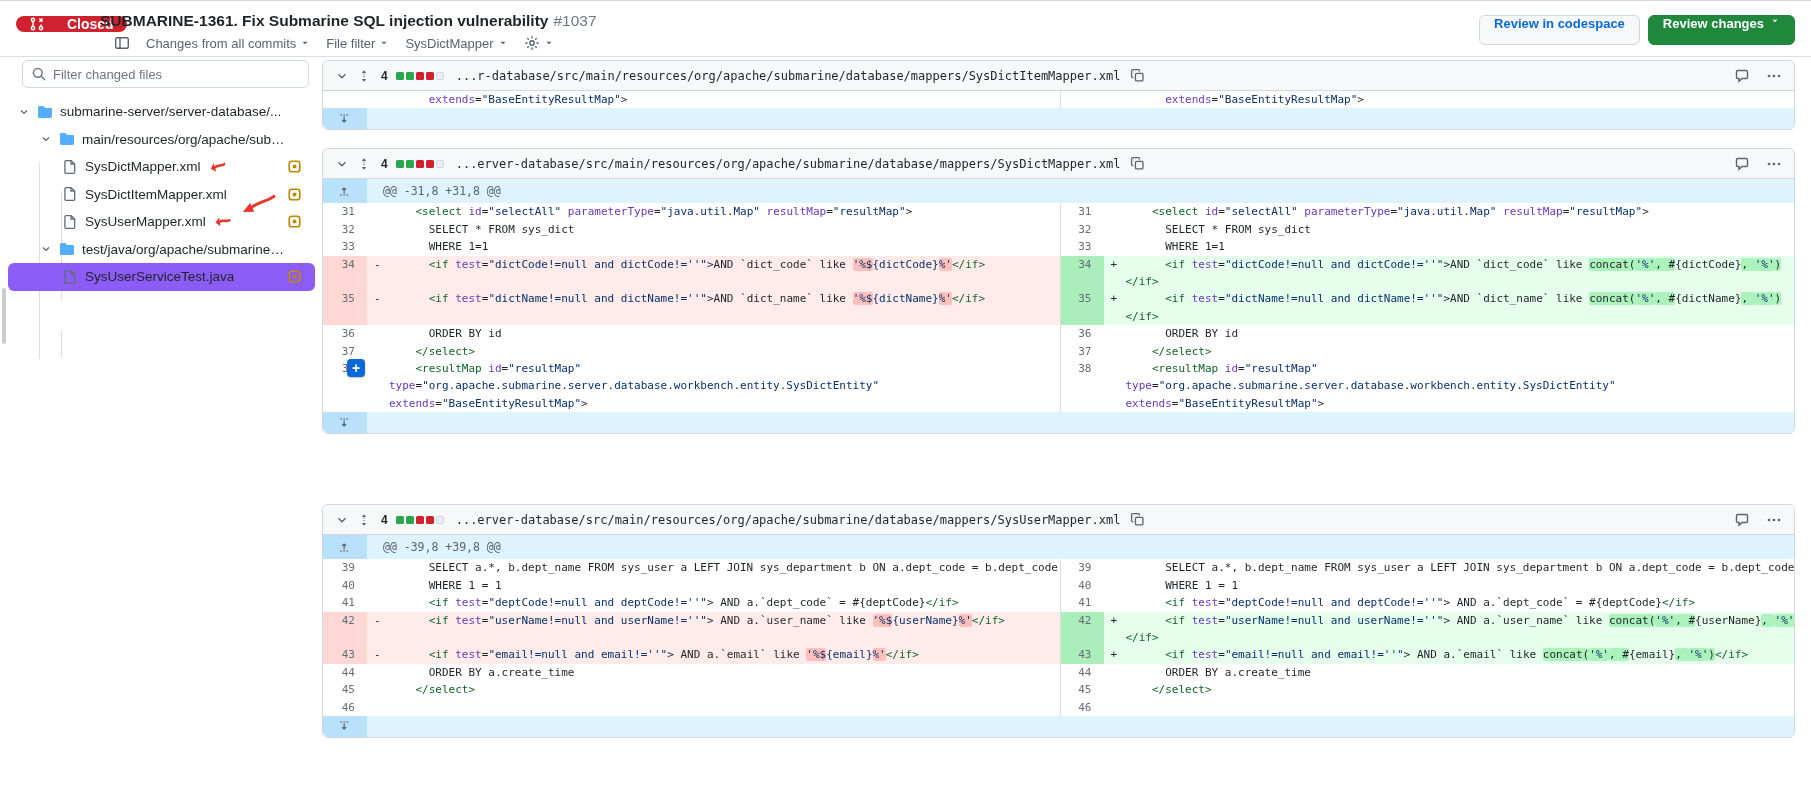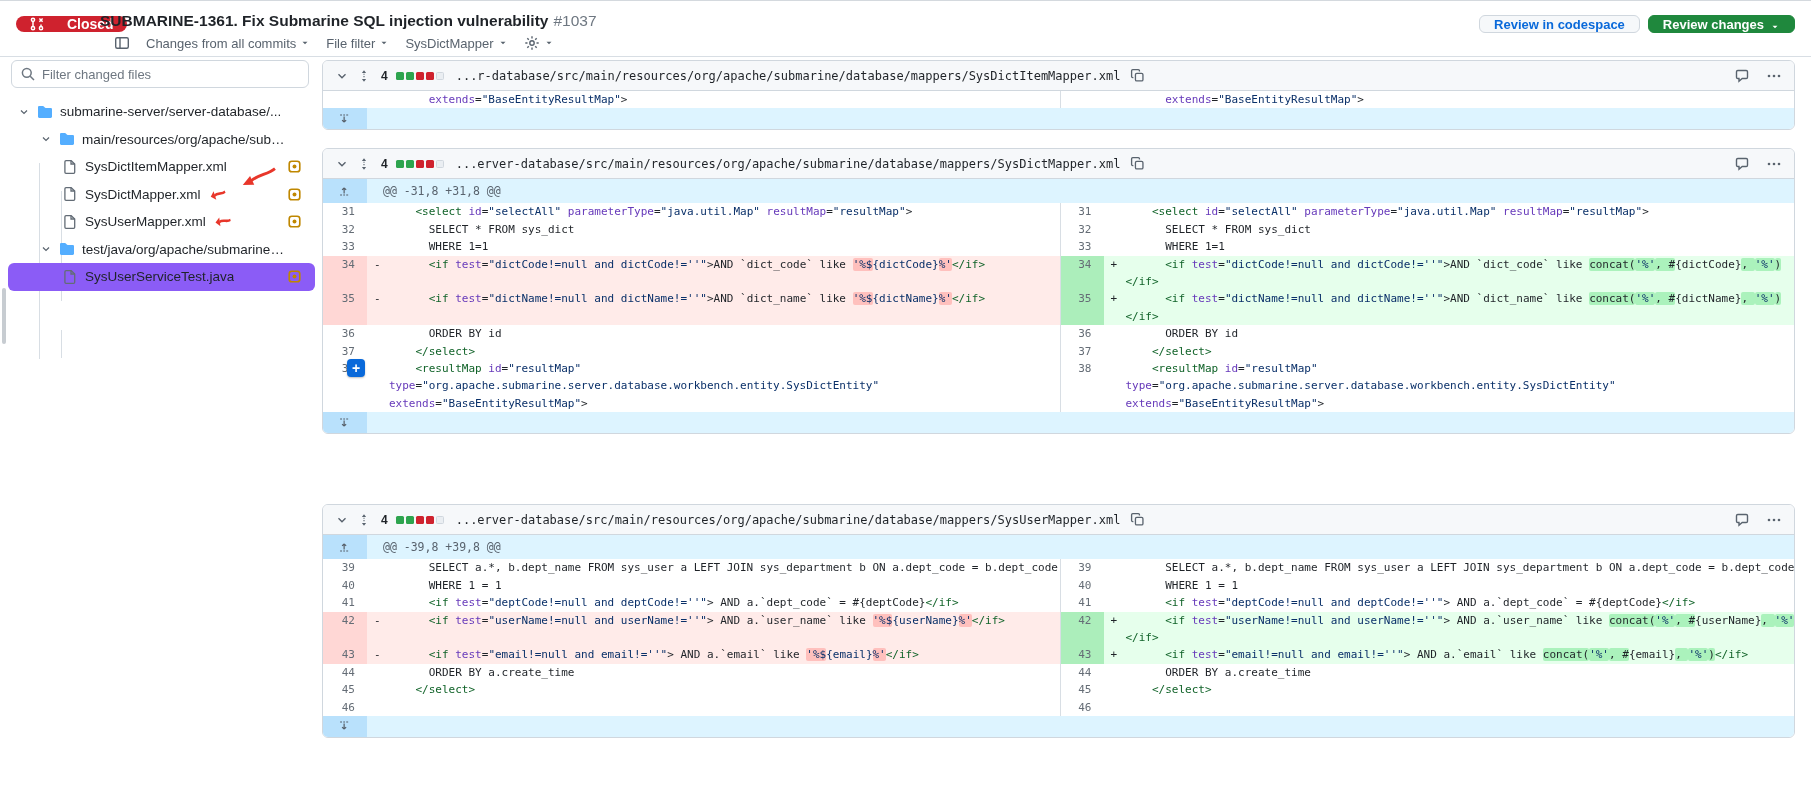--- a/index.html
+++ b/index.html
@@ -9,27 +9,27 @@
   .topbar{position:relative;height:55px;border-bottom:1px solid #d8dee4;background:#fff;}
   .pill{position:absolute;left:16px;top:15px;display:flex;align-items:flex-end;gap:22px;
     background:#cf222e;color:#fff;border-radius:999px;padding:0 13px;font-size:14px;font-weight:600;}
   .tmain{position:absolute;left:100px;top:11px;}
   .ttitle{font-size:15.5px;font-weight:700;color:#1f2328;}
   .tnum{font-size:15.5px;font-weight:400;color:#6e7781;margin-left:5px;}
   .trow2{display:flex;align-items:center;gap:16px;margin-top:5px;margin-left:14px;color:#59636e;font-size:13px;}
   .ddl{display:flex;align-items:center;gap:4px;background:none;border:none;color:#59636e;font-size:13px;
     font-family:inherit;padding:0;cursor:pointer;}
   .tactions{position:absolute;right:16px;top:14px;display:flex;gap:8px;align-items:center;}
-  .btn{height:18px;border-radius:6px;font-size:13px;font-family:inherit;display:flex;align-items:flex-end;
+  .btn{height:30px;border-radius:6px;font-size:13px;font-family:inherit;display:flex;align-items:flex-start;
     gap:6px;padding:0 14px;cursor:pointer;}
   .btn.codespace{background:#f6f8fa;border:1px solid #d0d7de;color:#0969da;font-weight:600;}
   .btn.review{background:#1f883d;border:1px solid #1f883d;color:#ffffff;font-weight:600;}
   
   .sidebar{position:absolute;left:8px;top:60px;width:307px;}
-  .filterwrap{position:relative;margin:0 6px 10px 3px;}
+  .filterwrap{position:relative;margin:0 6px 10px 14px;}
   .filterwrap input{width:100%;box-sizing:border-box;height:28px;border:1px solid #d0d7de;border-radius:6px;
     padding:0 8px 0 30px;font-size:13px;font-family:inherit;color:#1f2328;background:#fff;outline:none;}
   .filterwrap input::placeholder{color:#6e7781;}
   .filterwrap .ic{position:absolute;left:9px;top:6px;color:#6e7781;}
   .tree{position:relative;}
   .trow{position:relative;display:flex;align-items:center;height:27.5px;font-size:13.5px;
     padding-right:30px;cursor:pointer;border-radius:6px;}
   .trow.sel{background:#8b5cf6;}
   .tchev{width:12px;height:12px;color:#59636e;margin-right:7px;flex:0 0 auto;}
   .tfold{width:16px;height:16px;margin-right:7px;flex:0 0 auto;}
@@ -194,42 +194,42 @@
         <svg class="tfold" viewBox="0 0 16 16">
           <path fill="#54aeff" d="M1 3.2C1 2.5 1.6 2 2.3 2h3.6c.4 0 .8.2 1 .5l.9 1c.2.3.5.5.9.5h5c.7 0 1.3.5 1.3 1.2v7.6c0 .7-.6 1.2-1.3 1.2H2.3C1.6 14 1 13.5 1 12.8z"></path>
         </svg>
         <span class="tlabel">main/resources/org/apache/subm...</span>
       </div>
       <div class="trow" style="padding-left: 54px;">
         <svg class="tfile" viewBox="0 0 16 16">
           <path fill="none" stroke="#636c76" stroke-width="1.3" d="M4 1.7h5.2L12.7 5v8.2c0 .6-.5 1.1-1.1 1.1H4c-.6 0-1.1-.5-1.1-1.1V2.8c0-.6.5-1.1 1.1-1.1z"></path>
           <path fill="none" stroke="#636c76" stroke-width="1.3" d="M9 1.7V5h3.7"></path>
         </svg>
-        <span class="tlabel">SysDictItemMapper.xml</span>
-        <span class="arrow up-left">
-          <svg width="38" height="12" viewBox="0 0 40 12" preserveAspectRatio="none">
+        <span class="tlabel">SysDictMapper.xml</span>
+        <span class="arrow short-left-1">
+          <svg width="16" height="11" viewBox="0 0 40 12" preserveAspectRatio="none">
             <path d="M1 6 L12 1.2 12 10.8 Z" fill="#e8362a"></path>
             <path d="M11 6 C 20 3.4, 30 7.6, 39 5.4" stroke="#e8362a" stroke-width="2.8" fill="none"></path>
           </svg>
         </span>
         <span class="mod">
           <svg viewBox="0 0 16 16">
             <rect x="1.5" y="1.5" width="13" height="13" rx="3.2" fill="none" stroke="#bf8700" stroke-width="2"></rect>
             <circle cx="8" cy="8" r="2.4" fill="#bf8700"></circle>
           </svg>
         </span>
       </div>
       <div class="trow" style="padding-left: 54px;">
         <svg class="tfile" viewBox="0 0 16 16">
           <path fill="none" stroke="#636c76" stroke-width="1.3" d="M4 1.7h5.2L12.7 5v8.2c0 .6-.5 1.1-1.1 1.1H4c-.6 0-1.1-.5-1.1-1.1V2.8c0-.6.5-1.1 1.1-1.1z"></path>
           <path fill="none" stroke="#636c76" stroke-width="1.3" d="M9 1.7V5h3.7"></path>
         </svg>
-        <span class="tlabel">SysDictMapper.xml</span>
-        <span class="arrow short-left-1">
-          <svg width="16" height="11" viewBox="0 0 40 12" preserveAspectRatio="none">
+        <span class="tlabel">SysDictItemMapper.xml</span>
+        <span class="arrow up-left">
+          <svg width="38" height="12" viewBox="0 0 40 12" preserveAspectRatio="none">
             <path d="M1 6 L12 1.2 12 10.8 Z" fill="#e8362a"></path>
             <path d="M11 6 C 20 3.4, 30 7.6, 39 5.4" stroke="#e8362a" stroke-width="2.8" fill="none"></path>
           </svg>
         </span>
         <span class="mod">
           <svg viewBox="0 0 16 16">
             <rect x="1.5" y="1.5" width="13" height="13" rx="3.2" fill="none" stroke="#bf8700" stroke-width="2"></rect>
             <circle cx="8" cy="8" r="2.4" fill="#bf8700"></circle>
           </svg>
         </span>

